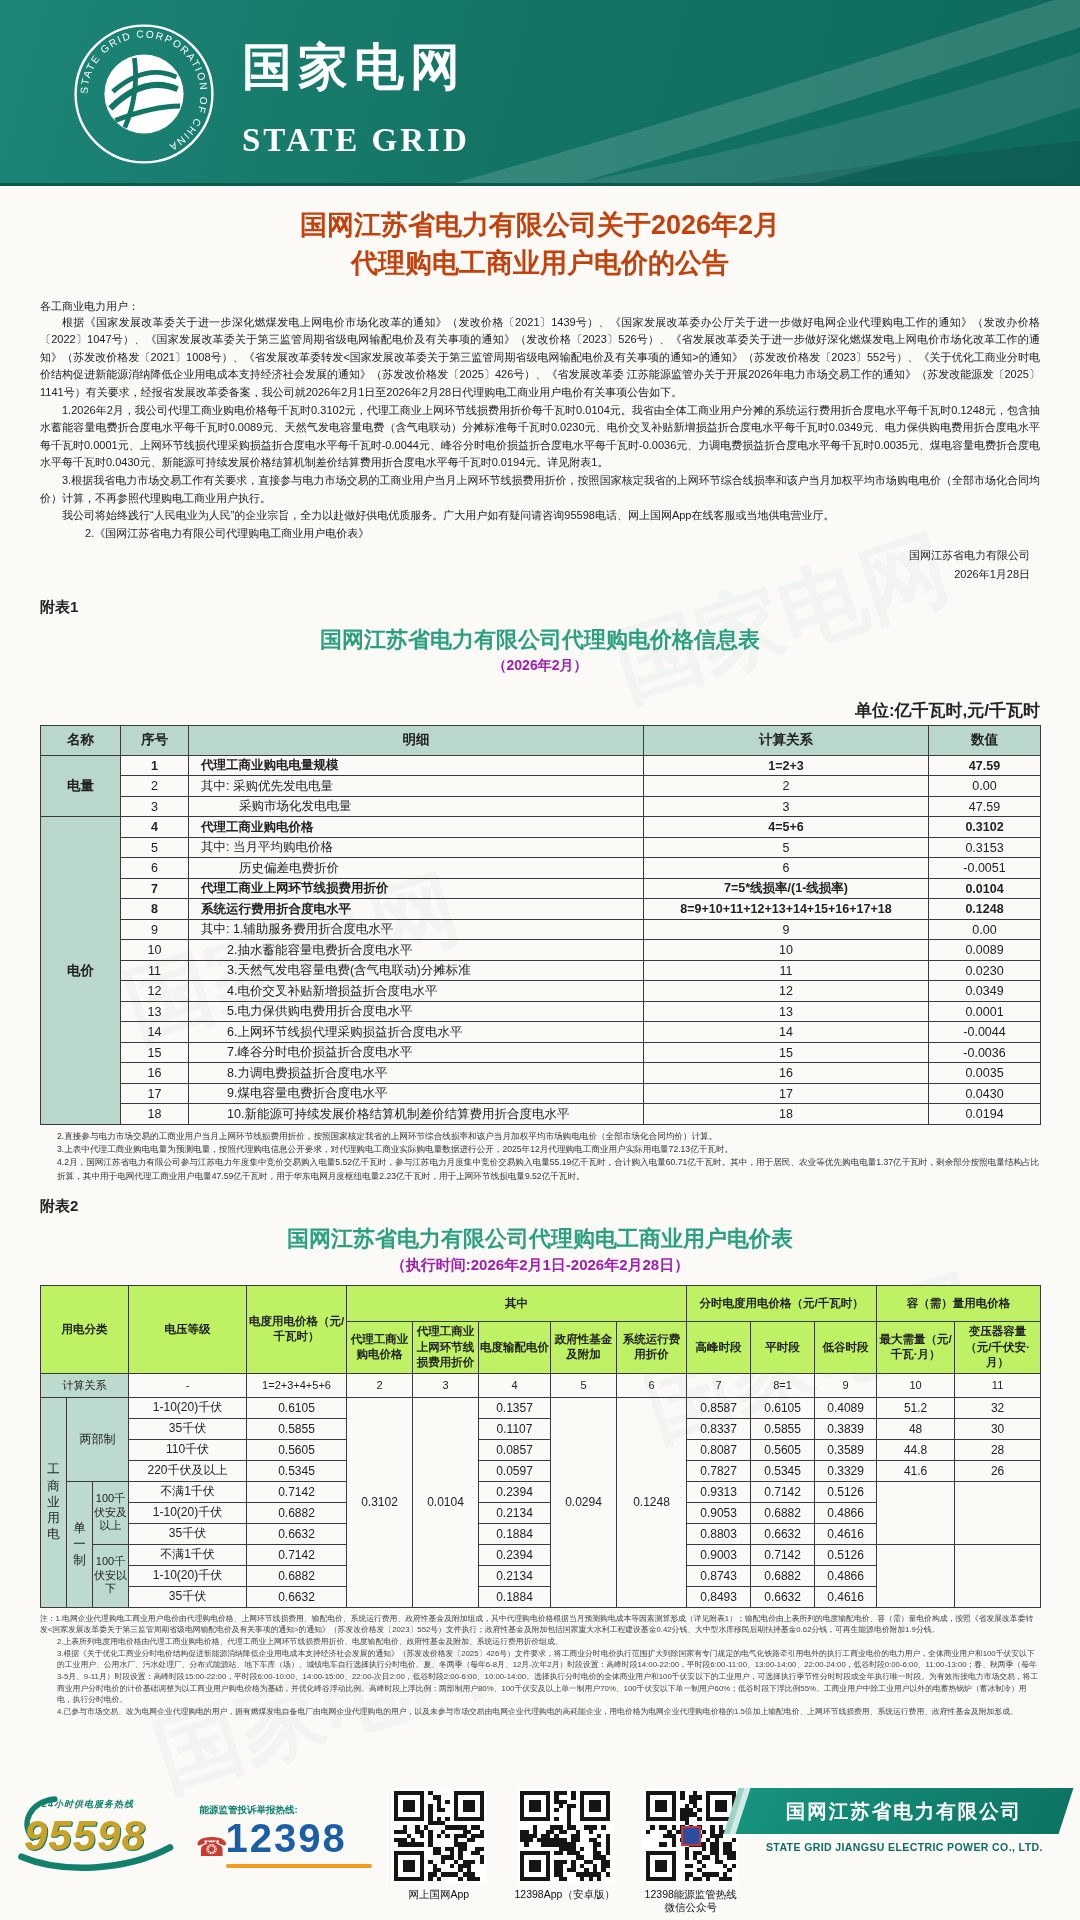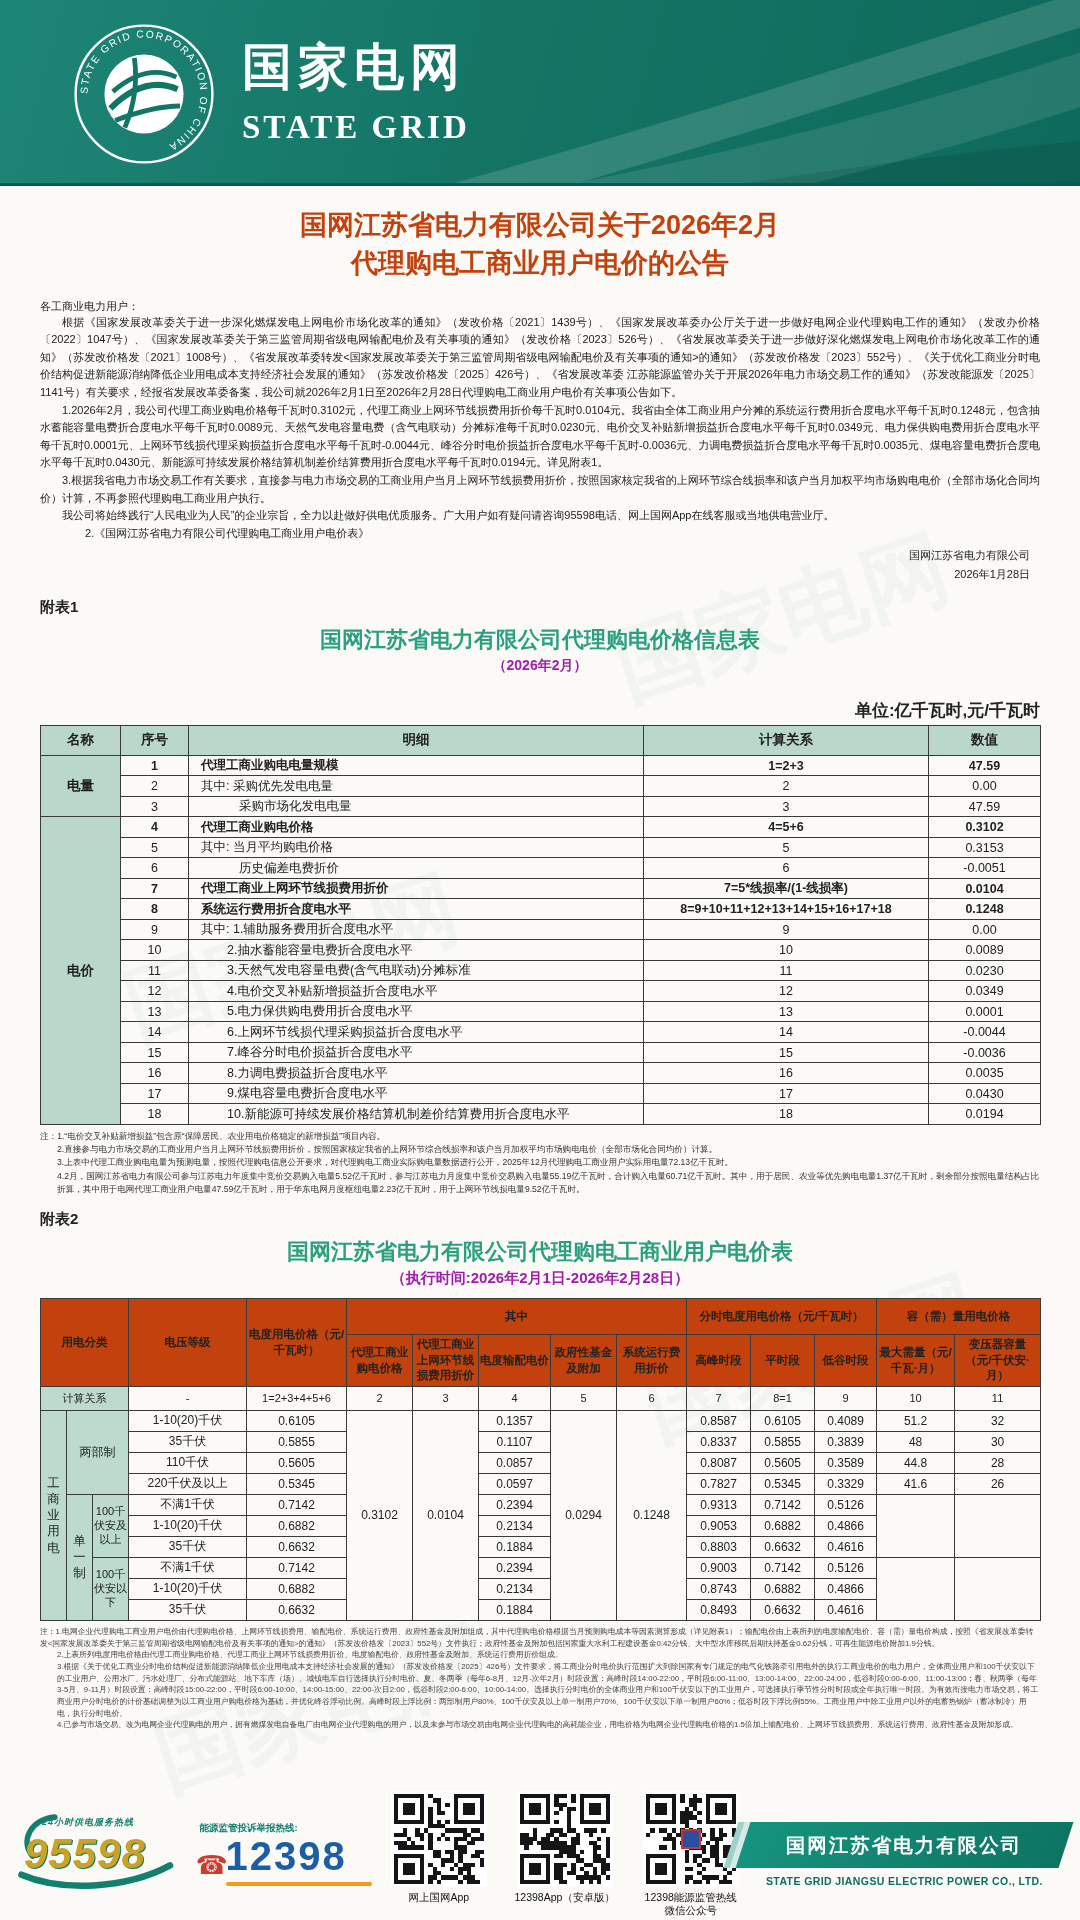--- a/index.html
+++ b/index.html
@@ -9,21 +9,21 @@
 
   
   .wm { position:absolute; font-size:86px; font-weight:bold; color:rgba(23,122,106,0.045); transform:rotate(-18deg); white-space:nowrap; pointer-events:none; z-index:0; }
 
   
   .hdr { position:relative; height:186px; background:linear-gradient(105deg,#1d8577 0%,#147565 45%,#0e6a5c 100%); overflow:hidden; border-bottom:3px solid #0a5a4e; z-index:1; }
   .hdr svg.sw { position:absolute; inset:0; }
   .emblem { position:absolute; left:72px; top:22px; width:144px; height:144px; }
   .brand { position:absolute; left:242px; top:34px; }
   .brand .cn { color:#fff; font-size:50px; font-weight:bold; letter-spacing:6px; }
-  .brand .en { color:#fff; font-family:"Liberation Serif","DejaVu Serif",serif; font-size:33px; font-weight:bold; letter-spacing:3px; margin-top:8px; }
+  .brand .en { color:#fff; font-family:"Liberation Serif","DejaVu Serif",serif; font-size:33px; font-weight:bold; letter-spacing:3px; margin-top:21px; }
 
   
   .doc { position:relative; padding:0 40px; z-index:1; }
   .ann-title { text-align:center; margin-top:20px; color:#c2410c; font-size:27px; font-weight:bold; line-height:1.42; }
   .salute { margin-top:16px; font-size:11px; }
   .para { font-size:11px; line-height:1.6; text-align:justify; text-indent:2em; }
   .attach { font-size:11px; line-height:1.6; }
   .attach.l1 { text-indent:2em; }
   .attach.l2 { text-indent:4.1em; }
   .sign { text-align:right; font-size:11px; line-height:1.7; padding-right:10px; margin-top:4px; }
@@ -40,35 +40,35 @@
   .t1 { font-size:12.5px; }
   .t1 th { background:#b9d8cb; height:30px; font-size:13.5px; font-weight:bold; }
   .t1 td { height:20.5px; padding:1px 5px; }
   .t1 td.dl { text-align:left; padding-left:12px; }
   .t1 td.ind1 { padding-left:50px; }
   .t1 td.ind2 { padding-left:38px; }
   .t1 .grp { background:#b9d8cb; font-weight:bold; font-size:13.5px; }
   .t1 tr.b td { font-weight:bold; }
 
   .t2 { font-size:12px; }
-  .t2 th { background:#c2410c; font-size:11.5px; font-weight:bold; padding:2px 1px; line-height:1.35; }
+  .t2 th { background:#bef264; font-size:11.5px; font-weight:bold; padding:2px 1px; line-height:1.35; }
   .t2 thead tr.g1 th { height:36px; }
   .t2 td { height:21px; padding:1px 2px; }
   .t2 td.g { background:#bcdacd; }
   .t2 .v { word-break:break-all; line-height:1.3; font-size:12.5px; padding:2px 1px; }
   .t2 .sm { word-break:break-all; line-height:1.25; font-size:11px; padding:2px 1px; }
   .t2 tr.calc td { font-size:11px; height:24px; }
 
   .notes { margin-top:5px; font-size:8.6px; line-height:1.55; color:#333; }
   .notes.tiny { font-size:7.8px; line-height:1.5; color:#444; }
   .notes .n0 { }
   .notes .ni { padding-left:17px; }
 
   
-  .footer { position:absolute; left:0; right:0; bottom:0; height:132px; display:flex; align-items:center; padding:0 14px; z-index:1; }
+  .footer { position:absolute; left:0; right:0; bottom:0; height:132px; display:flex; padding:0 14px; z-index:1; }
   .f95598 { position:relative; width:176px; height:96px; }
   .f95598 .tag { position:absolute; left:28px; top:10px; color:#13806e; font-size:9px; font-weight:bold; font-style:italic; letter-spacing:1px; }
   .f95598 .num { position:absolute; left:10px; top:24px; color:#c9a227; font-size:42px; font-weight:bold; font-style:italic; text-shadow:1px 1px 0 #0e7a68; letter-spacing:1px; }
   .f95598 svg { position:absolute; inset:0; }
   .f12398 { position:relative; width:180px; height:96px; margin-left:20px; }
   .f12398 .tag { position:absolute; left:2px; top:16px; color:#13806e; font-size:9.5px; font-weight:bold; }
   .f12398 .num { position:absolute; left:28px; top:28px; color:#1b5ea6; font-size:40px; font-weight:bold; letter-spacing:2px; }
   .f12398 .bar { position:absolute; left:28px; top:76px; width:146px; height:4px; background:#f29b1d; border-radius:2px; }
   .f12398 .phone { position:absolute; left:-2px; top:44px; font-size:26px; color:#cc3b2f; }
   .qrs { display:flex; margin-left:22px; gap:22px; }
@@ -265,21 +265,20 @@
         <tr>
             <td>18</td>
             <td class="dl ind2">10.新能源可持续发展价格结算机制差价结算费用折合度电水平</td>
             <td>18</td>
             <td>0.0194</td>
           </tr>
       </tbody>
     </table>
 
     <div class="notes">
-      <div class="n0"><span>注：</span><span>1.“电价交叉补贴新增损益”包含原“保障居民、农业用电价格稳定的新增损益”项目内容。</span></div>
       <div class="ni">2.直接参与电力市场交易的工商业用户当月上网环节线损费用折价，按照国家核定我省的上网环节综合线损率和该户当月加权平均市场购电电价（全部市场化合同均价）计算。</div>
       <div class="ni">3.上表中代理工商业购电电量为预测电量，按照代理购电信息公开要求，对代理购电工商业实际购电量数据进行公开，2025年12月代理购电工商业用户实际用电量72.13亿千瓦时。</div>
       <div class="ni">4.2月，国网江苏省电力有限公司参与江苏电力年度集中竞价交易购入电量5.52亿千瓦时，参与江苏电力月度集中竞价交易购入电量55.19亿千瓦时，合计购入电量60.71亿千瓦时。其中，用于居民、农业等优先购电电量1.37亿千瓦时，剩余部分按照电量结构占比折算，其中用于电网代理工商业用户电量47.59亿千瓦时，用于华东电网月度枢纽电量2.23亿千瓦时，用于上网环节线损电量9.52亿千瓦时。</div>
     </div>
 
     <div class="app-label">附表2</div>
     <div class="tbl-title">国网江苏省电力有限公司代理购电工商业用户电价表</div>
     <div class="tbl-sub" style="font-size:15px;">（执行时间:2026年2月1日-2026年2月28日）</div>
 
     <table class="t2" style="margin-top:10px;">

